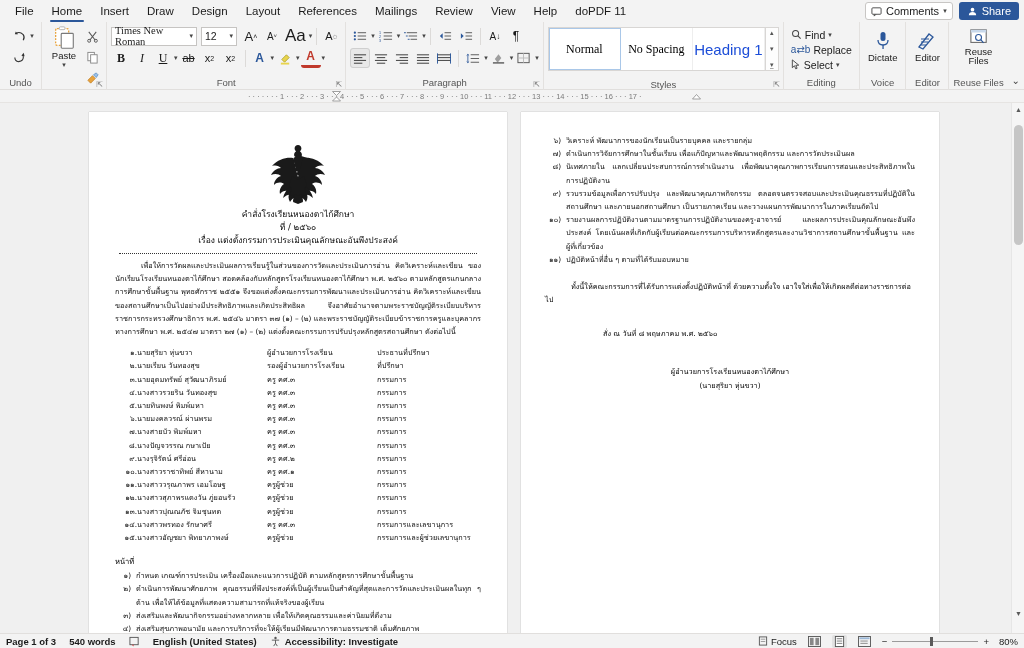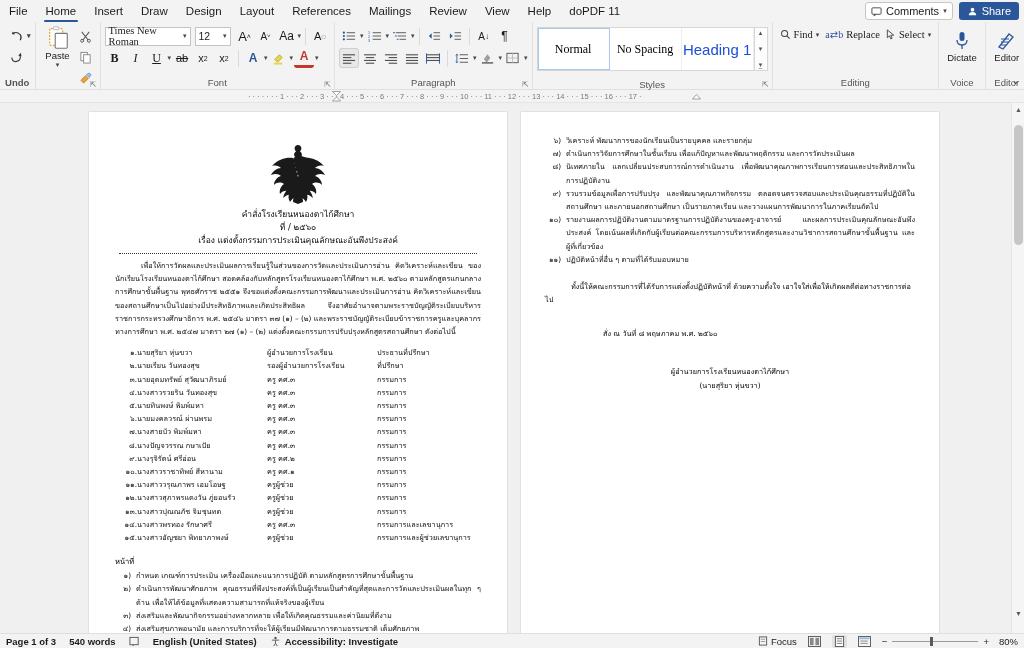--- a/index.html
+++ b/index.html
@@ -13,21 +13,21 @@
     color: #1b1b1b;
     -webkit-font-smoothing: antialiased;
   }
   #app { width: 1024px; height: 648px; position: relative; display: flex; flex-direction: column; }
 
   
   .titlebar {
     height: 22px; background: #f3f3f3; display: flex; align-items: center;
     position: relative; flex: 0 0 22px;
   }
-  .menu { display: flex; align-items: center; height: 22px; }
+  .menu { display: flex; align-items: center; height: 22px; padding-left: 6px; }
   .menu-item {
     font-size: 11.5px; color: #1b1b1b; padding: 0 9px; height: 22px;
     line-height: 22px; cursor: default; white-space: nowrap;
   }
   .menu-item.active { color: #1b1b1b; position: relative; font-weight: 400; }
   .menu-item.active::after {
     content: ""; position: absolute; left: 7px; right: 7px; bottom: 0;
     height: 2.2px; background: #2b579a; border-radius: 1px;
   }
   .title-right { position: absolute; right: 5px; top: 2px; display: flex; align-items: center; gap: 6px; }
@@ -68,21 +68,21 @@
   .btn-lg .lbl { font-size: 9.5px; margin-top: 1px; color: #1b1b1b; text-align: center; line-height: 10px; }
   .btn-sm {
     display: flex; align-items: center; justify-content: center;
     height: 20px; min-width: 20px; border-radius: 3px; padding: 0 2px;
     font-size: 11px; color: #1b1b1b;
   }
   .row { display: flex; align-items: center; gap: 1px; }
   .sep-v { width: 1px; height: 17px; background: #dcdad8; margin: 0 3px; }
 
   
-  .undo-grp { width: 42px; font-weight: bold; }
+  .undo-grp { width: 42px; }
   .undo-grp .row { justify-content: flex-start; }
 
   
   .paste-col { display: flex; flex-direction: column; align-items: center; width: 36px; }
   .paste-lbl { font-size: 9.5px; line-height: 10px; }
   .clip-side { display: flex; flex-direction: column; gap: 1px; padding-top: 1px; }
 
   
   .font-name {
     width: 86px; height: 19px; border: 1px solid #c6c4c2; background: #fff;
@@ -111,21 +111,21 @@
   .style-h1 { color: #1d4ed8; font-size: 15px; }
   .style-h2 { color: #2e74b5; font-size: 12.5px; }
   .gallery-scroll {
     display: flex; flex-direction: column; justify-content: space-between;
     border: 1px solid #d8d6d4; border-left: none; height: 44px; width: 13px;
     background: #fdfdfd; align-items: center; padding: 1px 0; font-size: 7px; color: #555;
   }
   .ribbon-collapse { position: absolute; right: 4px; bottom: 3px; font-size: 10px; color: #444; }
 
   
-  .edit-col { display: flex; flex-direction: row; gap: 0px; font-family: Liberation Serif, serif; }
+  .edit-col { display: flex; flex-direction: column; gap: 0px; }
   .edit-item { display: flex; align-items: center; gap: 3px; font-size: 10.5px; height: 15px; padding: 0 3px; }
 
   
   .ruler {
     height: 13px; background: #f3f3f3; position: relative; flex: 0 0 13px;
     border-bottom: 1px solid #e6e4e2; overflow: hidden;
   }
   .ruler-track {
     position: absolute; left: 0; right: 0; top: 0; height: 13px;
     display: flex; align-items: center; font-size: 7.5px; color: #7a7a7a;
@@ -325,21 +325,21 @@
           <div class="font-name">
             <span style="font-family:'Liberation Serif',serif;">Times New Roman</span>
             <span class="caret">▾</span>
           </div>
           <div class="font-size" style="margin-left:3px;">
             <span>12</span>
             <span class="caret">▾</span>
           </div>
           <span class="btn-sm" style="font-size:13px;margin-left:3px;">A<sup style="font-size:7px;">˄</sup></span>
           <span class="btn-sm" style="font-size:10px;">A<sup style="font-size:6px;">˅</sup></span>
-          <span class="btn-sm" style="font-size:12px;">Aa</span>
+          <span class="btn-sm" style="font-size:17px;">Aa</span>
           <span class="caret">▾</span>
           <span class="sep-v"></span>
           <span class="btn-sm" style="font-size:11px;">A<span style="font-size:8px;">◌</span></span>
         </div>
         <div class="row" style="height:22px;">
           <span class="btn-sm" style="font-weight:bold;font-family:'Liberation Serif',serif;font-size:12px;">B</span>
           <span class="btn-sm" style="font-style:italic;font-family:'Liberation Serif',serif;font-size:12px;">I</span>
           <span class="btn-sm" style="text-decoration:underline;font-family:'Liberation Serif',serif;font-size:12px;">U</span>
           <span class="caret">▾</span>
           <span class="btn-sm" style="text-decoration:line-through;font-size:11px;">ab</span>

